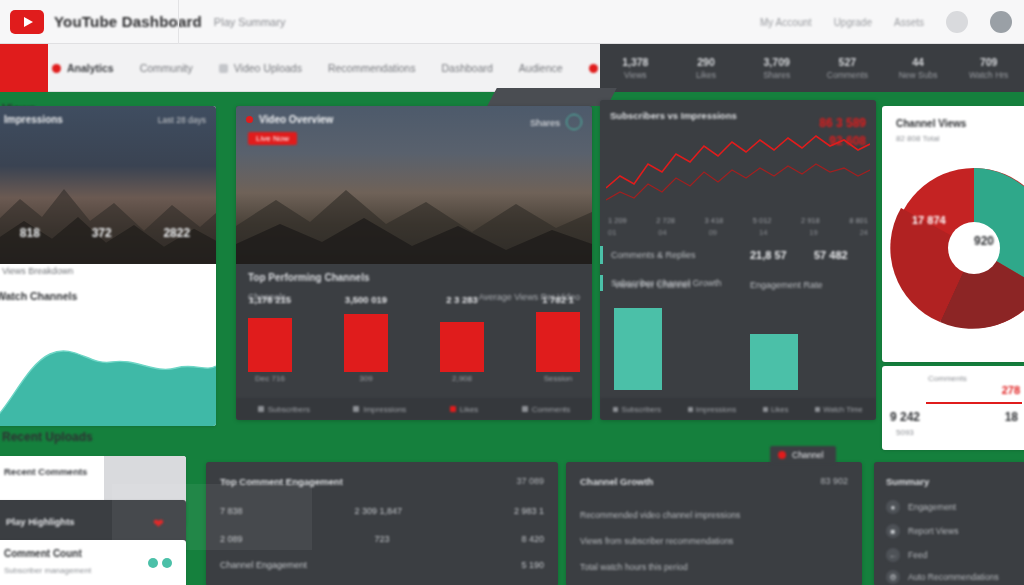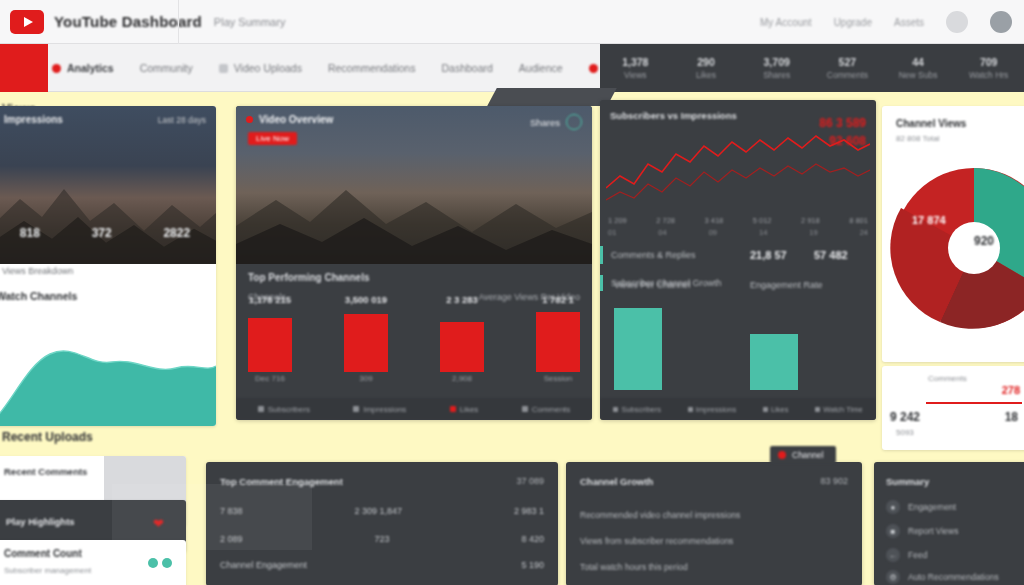--- a/index.html
+++ b/index.html
@@ -7,21 +7,21 @@
     margin: 0; padding: 0;
     width: 1024px; height: 585px;
     overflow: hidden;
     background: #e9eaec;
     font-family: "Liberation Sans", sans-serif;
     -webkit-font-smoothing: antialiased;
   }
   .page {
     position: relative;
     width: 1024px; height: 585px;
-    background: #fef9c3;
+    background: #15803d;
     filter: blur(0.35px);
   }
 
   
   .topbar {
     position: absolute; left: 0; top: 0; width: 1024px; height: 44px;
     background: #f7f7f8;
     border-bottom: 1px solid #e0e0e2;
     display: flex; align-items: center;
   }

